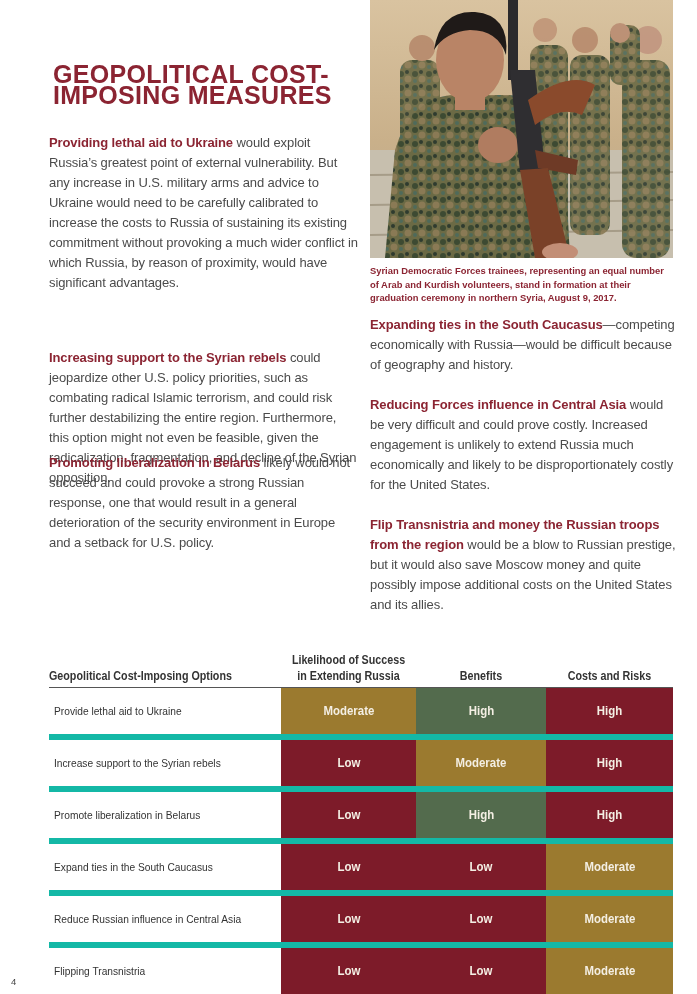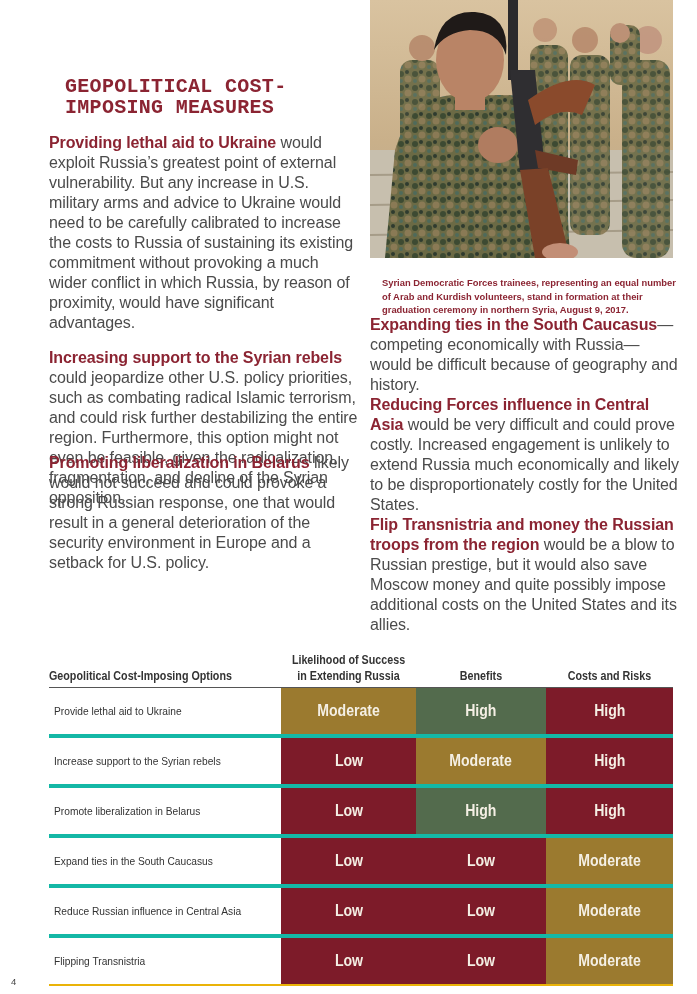--- a/index.html
+++ b/index.html
@@ -1,35 +1,35 @@
 <!DOCTYPE html>
 <html><head>
 <meta charset="utf-8">
 <style>
   html, body { margin: 0; padding: 0; background: #ffffff; }
   body { width: 697px; height: 994px; position: relative; overflow: hidden; font-family: "Liberation Sans", sans-serif; color: #4a4a4a; }
 
-  .title { position: absolute; left: 49px; top: 60px; width: 310px; margin: 16px; color: #8b2432; font-family: Liberation Mono, monospace; font-weight: bold; font-size: 20px; line-height: 21px; letter-spacing: 0.3px; }
+  .title { position: absolute; left: 49px; top: 60px; width: 310px; margin: 4px; color: #8b2432; font-family: Liberation Sans, sans-serif; font-weight: bold; font-size: 25px; line-height: 21px; letter-spacing: 0.3px; }
 
-  .para { position: absolute; margin: 0; font-size: 16px; line-height: 20px; color: #4b4b4b; letter-spacing: -0.1px; }
+  .para { position: absolute; margin: 0; font-size: 13px; line-height: 20px; color: #4b4b4b; letter-spacing: -0.1px; }
   .para .lead { color: #8b2432; font-weight: bold; }
 
   .photo { position: absolute; left: 370px; top: 0; width: 303px; height: 258px; overflow: hidden; background: #cdb89a; }
-  .caption { position: absolute; left: 370px; top: 264px; width: 305px; margin: 12px; color: #8b2432; font-weight: bold; font-size: 9.4px; line-height: 13.5px; }
+  .caption { position: absolute; left: 370px; top: 264px; width: 305px; margin: 0; color: #8b2432; font-weight: bold; font-size: 9.4px; line-height: 13.5px; }
 
   .tbl { position: absolute; left: 49px; top: 651px; width: 624px; }
   .thead { position: relative; height: 36px; border-bottom: 1px solid #555; }
   .th { position: absolute; bottom: 3px; font-family: "Liberation Sans", sans-serif; font-weight: bold; font-size: 12.2px; line-height: 16px; color: #333; text-align: center; transform: scaleX(0.88); transform-origin: center bottom; }
   .th.c0 { left: 0; width: 240px; text-align: left; transform-origin: left bottom; }
   .th.c1 { left: 232px; width: 135px; }
   .th.c2 { left: 367px; width: 130px; }
   .th.c3 { left: 497px; width: 127px; }
-  .row { position: relative; height: 46px; border-bottom: 4px solid #14b8a6; }
+  .row { position: relative; height: 46px; border-bottom: 6px solid #14b8a6; }
   .row .label { position: absolute; left: 5px; top: 0; height: 46px; line-height: 46px; font-size: 11.6px; color: #333; transform: scaleX(0.88); transform-origin: left center; white-space: nowrap; }
-  .cell { position: absolute; top: 0; height: 46px; line-height: 46px; text-align: center; color: #f4efe4; font-weight: bold; font-size: 16px; }
+  .cell { position: absolute; top: 0; height: 46px; line-height: 46px; text-align: center; color: #f4efe4; font-weight: bold; font-size: 13px; }
   .cell span { display: inline-block; transform: scaleX(0.88); }
   .cell.k1 { left: 232px; width: 135px; }
   .cell.k2 { left: 367px; width: 130px; }
   .cell.k3 { left: 497px; width: 127px; }
   .row.last { border-bottom: 2px solid #eab308; }
 
   .pagenum { position: absolute; left: 11px; top: 976px; font-size: 9.5px; color: #444; }
 </style>
 </head>
 <body>

